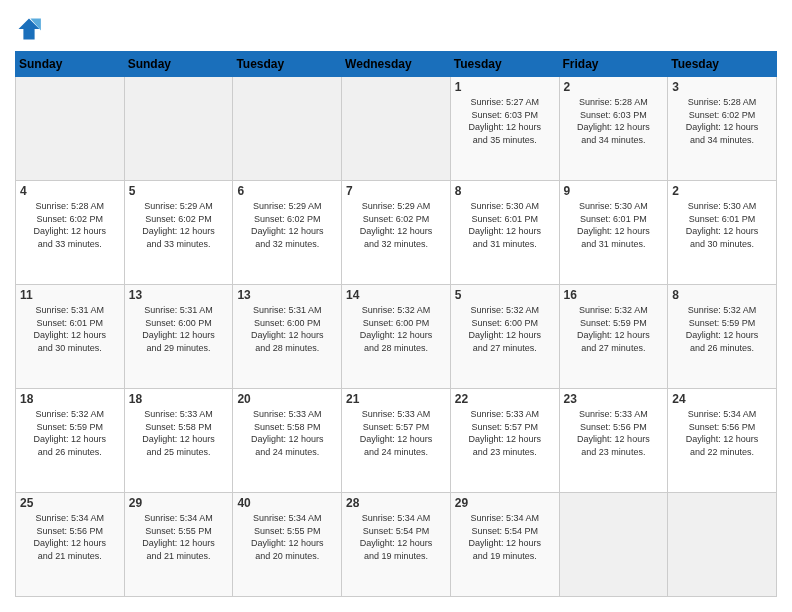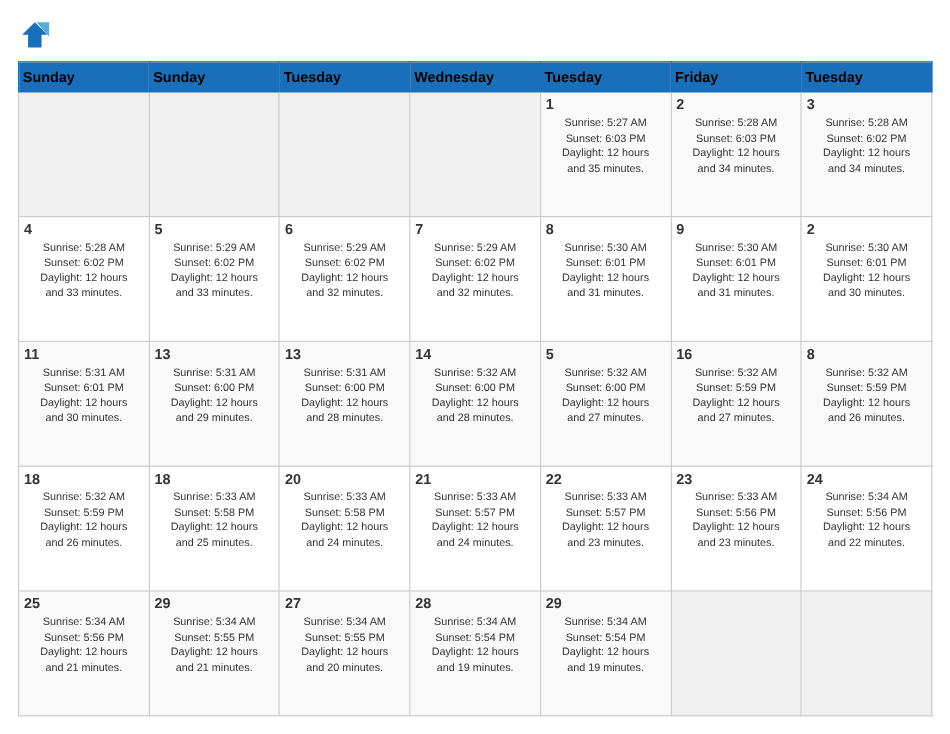--- a/index.html
+++ b/index.html
@@ -322,21 +322,21 @@
 and 21 minutes.</div>
           </td>
           <td>
             <span class="day-num">29</span>
             <div class="day-info" style="white-space: pre-line;">Sunrise: 5:34 AM
 Sunset: 5:55 PM
 Daylight: 12 hours
 and 21 minutes.</div>
           </td>
           <td>
-            <span class="day-num">27</span>
+            <span class="day-num">40</span>
             <div class="day-info" style="white-space: pre-line;">Sunrise: 5:34 AM
 Sunset: 5:55 PM
 Daylight: 12 hours
 and 20 minutes.</div>
           </td>
           <td>
             <span class="day-num">28</span>
             <div class="day-info" style="white-space: pre-line;">Sunrise: 5:34 AM
 Sunset: 5:54 PM
 Daylight: 12 hours

